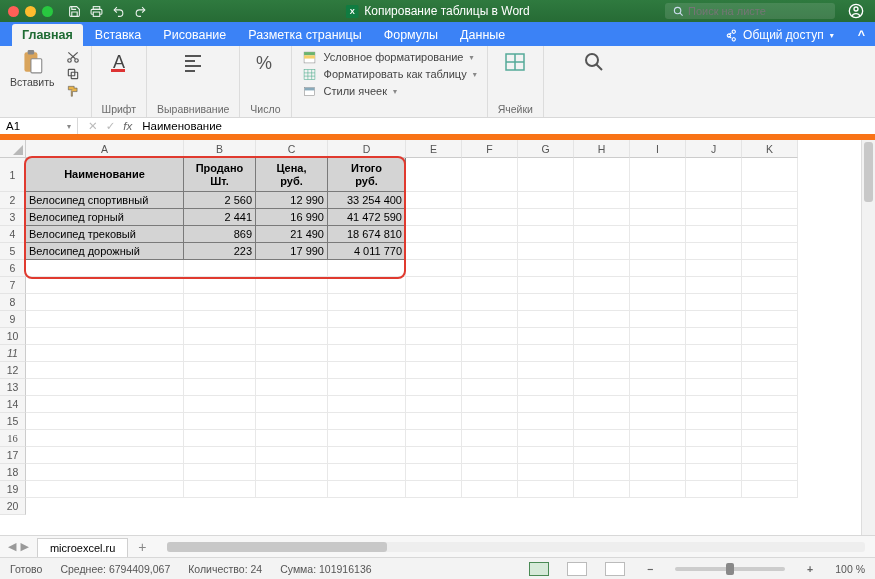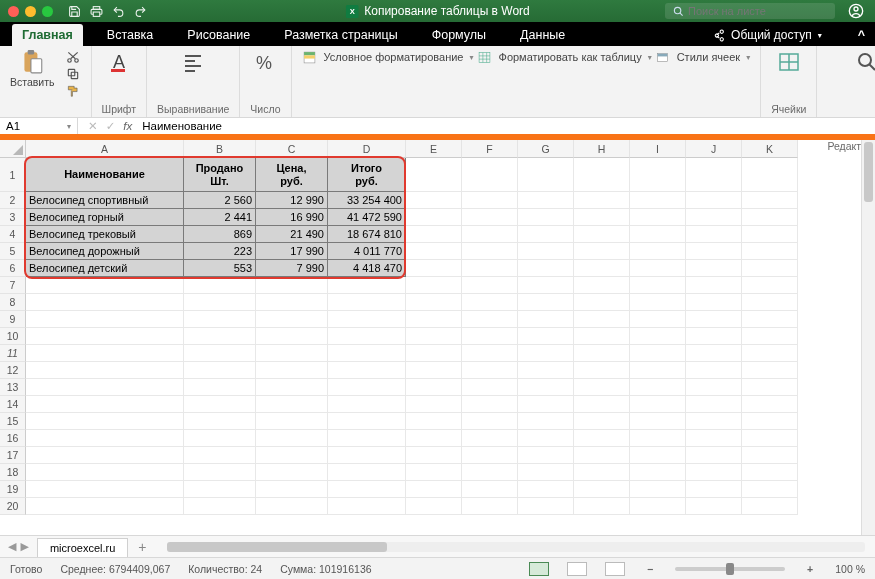--- a/index.html
+++ b/index.html
@@ -10,36 +10,36 @@
 .traffic { display: flex; gap: 6px; margin-right: 10px; }
 .tl { width: 11px; height: 11px; border-radius: 50%; }
 .tl.r { background:#ff5f57; } .tl.y{background:#febc2e;} .tl.g{background:#28c840;}
 .titlebar .qat { display:flex; gap:8px; align-items:center; margin-left:4px; }
 .qat-ico { width:14px; height:14px; display:flex; align-items:center; justify-content:center; opacity:.9; }
 .titlebar .doc { position:absolute; left:50%; transform:translateX(-50%); display:flex; gap:6px; align-items:center; font-size:12px; }
 .titlebar .searchbox { margin-left:auto; display:flex; align-items:center; gap:4px; background:rgba(255,255,255,.12); border-radius:3px; padding:2px 8px; width:170px; height:16px; }
 .titlebar .userico { width:22px; height:22px; border-radius:50%; display:flex; align-items:center; justify-content:center; margin-left:10px; }
 
 
-.ribtabs { height: 24px; background:#000000; display:flex; align-items:flex-end; padding-left:12px; gap:14px; color:#fff; font-size:12.5px; }
+.ribtabs { height: 24px; background:#3b82f6; display:flex; align-items:flex-end; padding-left:12px; gap:2px; color:#fff; font-size:12.5px; }
 .ribtab { padding:4px 10px; cursor:pointer; }
 .ribtab.active { background:#f3f3f3; color:#1e6b33; font-weight:600; border-radius:3px 3px 0 0; }
 .ribshare { margin-left:auto; padding:4px 12px; display:flex; gap:6px; align-items:center; font-size:12px; }
 .ribhelp { padding:4px 10px; font-weight:bold; }
 
 
 .ribbon { height:72px; background:#f3f3f3; border-bottom:1px solid #d8d8d8; display:flex; font-size:10.5px; color:#444; }
 .rgroup { border-right:1px solid #dcdcdc; padding:4px 10px 2px 10px; display:flex; flex-direction:column; justify-content:space-between; align-items:center; }
 .rgroup .top { display:flex; gap:6px; align-items:flex-start; }
 .rgroup .lbl { font-size:10.5px; color:#6a6a6a; margin-top:18px; }
 .bigbtn { display:flex; flex-direction:column; align-items:center; gap:2px; cursor:pointer; }
 .bigbtn .ico { width:28px; height:24px; display:flex; align-items:center; justify-content:center; }
 .stackmini { display:flex; flex-direction:column; gap:3px; margin-left:4px; }
 .mini { width:16px; height:14px; display:flex; align-items:center; justify-content:center; cursor:pointer; }
-.menucol { display:flex; flex-direction:row; gap:3px; font-size:11px; color:#444; }
+.menucol { display:flex; flex-direction:column; gap:3px; font-size:11px; color:#444; }
 .menurow { display:flex; align-items:center; gap:6px; cursor:pointer; white-space:nowrap; }
 .menurow .ic { width:16px; height:14px; display:flex; align-items:center; justify-content:center; }
 
 
 .fbar { height:22px; border-bottom:6px solid #f97316; display:flex; align-items:center; font-size:11.5px; background:#fff; }
 .namebox { width:78px; height:100%; border-right:1px solid #d8d8d8; padding:0 6px; display:flex; align-items:center; justify-content:space-between; }
 .fxzone { display:flex; align-items:center; gap:8px; padding:0 10px; color:#777; }
 .fxzone .fx { font-style:italic; color:#666; }
 .formula-input { border:none; outline:none; font-size:11.5px; flex:1; }
 
@@ -352,21 +352,21 @@
           <div class="rowhead" style="height: 17px;">6</div>
           <div class="rowhead" style="height: 17px;">7</div>
           <div class="rowhead" style="height: 17px;">8</div>
           <div class="rowhead" style="height: 17px;">9</div>
           <div class="rowhead" style="height: 17px;">10</div>
           <div class="rowhead" style="height: 17px; font-style: italic;">11</div>
           <div class="rowhead" style="height: 17px;">12</div>
           <div class="rowhead" style="height: 17px;">13</div>
           <div class="rowhead" style="height: 17px;">14</div>
           <div class="rowhead" style="height: 17px;">15</div>
-          <div class="rowhead" style="height: 17px;">16</div>
+          <div class="rowhead" style="height: 17px; font-family: Liberation Serif, serif;">16</div>
           <div class="rowhead" style="height: 17px;">17</div>
           <div class="rowhead" style="height: 17px;">18</div>
           <div class="rowhead" style="height: 17px;">19</div>
           <div class="rowhead" style="height: 17px;">20</div>
         </div>
       <div class="cells" id="cells">
         <div class="selborder" style="left:-2px;top:-2px;width:382px;height:123px;"></div>
       <div class="cellrow">
             <div class="cell colA row1 tablecell hdr">Наименование</div>
             <div class="cell colB row1 tablecell hdr">Продано <br>Шт.</div>
@@ -426,33 +426,20 @@
             <div class="cell colD tablecell num">4 011 770</div>
             <div class="cell colE"></div>
             <div class="cell colF"></div>
             <div class="cell colG"></div>
             <div class="cell colH"></div>
             <div class="cell colI"></div>
             <div class="cell colJ"></div>
             <div class="cell colK"></div>
           </div>
           <div class="cellrow">
-            <div class="cell colA tablecell">Велосипед детский</div>
-            <div class="cell colB tablecell num">553</div>
-            <div class="cell colC tablecell num">7 990</div>
-            <div class="cell colD tablecell num">4 418 470</div>
-            <div class="cell colE"></div>
-            <div class="cell colF"></div>
-            <div class="cell colG"></div>
-            <div class="cell colH"></div>
-            <div class="cell colI"></div>
-            <div class="cell colJ"></div>
-            <div class="cell colK"></div>
-          </div>
-          <div class="cellrow">
             <div class="cell colA"></div>
             <div class="cell colB"></div>
             <div class="cell colC"></div>
             <div class="cell colD"></div>
             <div class="cell colE"></div>
             <div class="cell colF"></div>
             <div class="cell colG"></div>
             <div class="cell colH"></div>
             <div class="cell colI"></div>
             <div class="cell colJ"></div>

